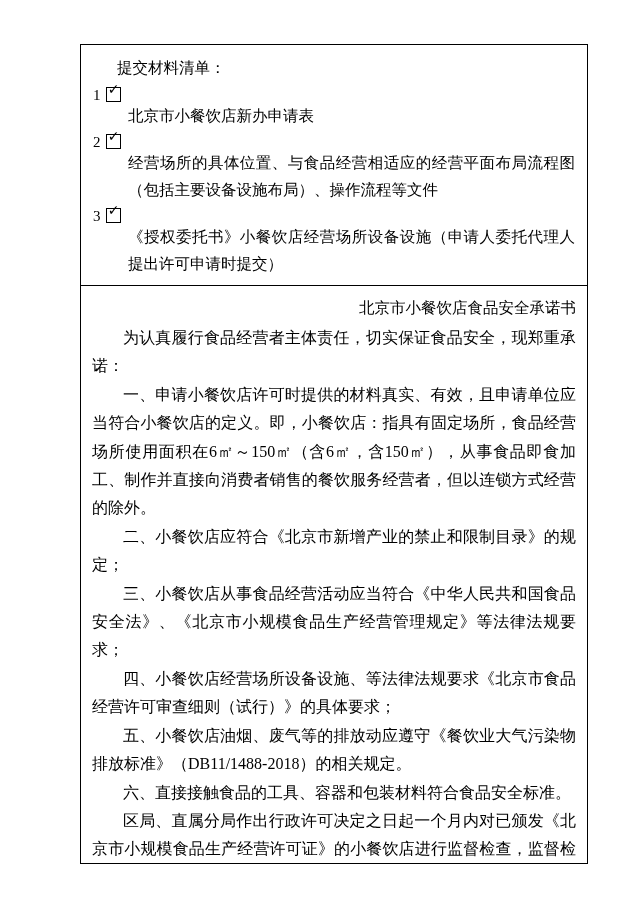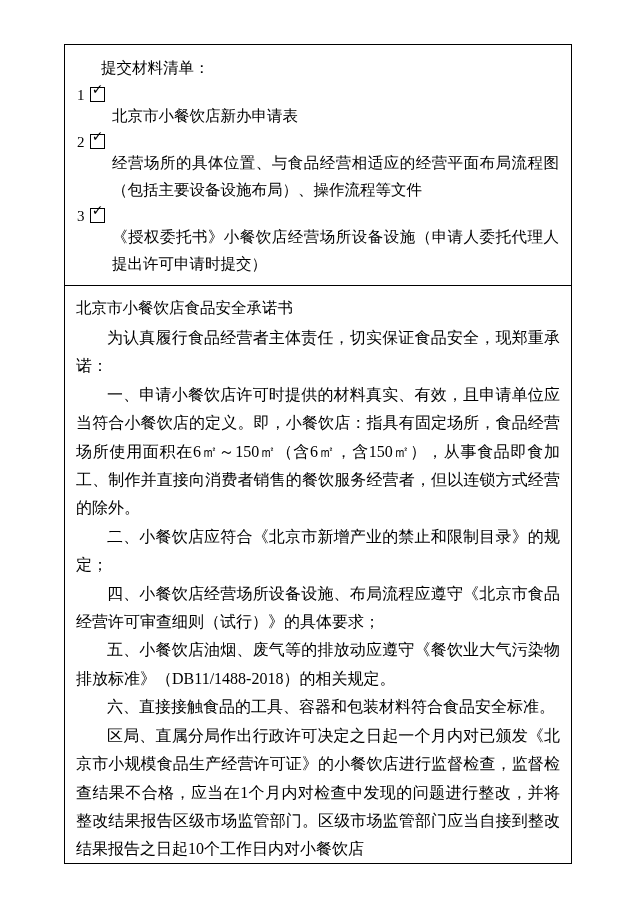--- a/index.html
+++ b/index.html
@@ -15,21 +15,21 @@
     -webkit-font-smoothing: antialiased;
   }
   .page {
     position: relative;
     width: 643px;
     height: 908px;
     box-sizing: border-box;
   }
   .doc-frame {
     position: absolute;
-    left: 64px;
+    left: 80px;
     top: 44px;
     width: 508px;
     height: 820px;
     border: 1px solid #000000;
     box-sizing: border-box;
     overflow: hidden;
   }
   .checklist {
     border-bottom: 1px solid #000000;
     padding: 10px 12px 8px 12px;
@@ -79,21 +79,21 @@
     flex: 1 1 auto;
     text-align: justify;
     text-justify: inter-ideograph;
     margin-top: 20px;
   }
   .body-sect {
     padding: 8px 11px 10px 11px;
     box-sizing: border-box;
   }
   .doc-title {
-    text-align: left;
+    text-align: right;
     font-size: 15.5px;
     line-height: 28px;
     margin-bottom: 2px;
   }
   .para {
     font-size: 16px;
     line-height: 28.4px;
     text-align: justify;
     text-justify: inter-ideograph;
     text-indent: 31px;
@@ -126,20 +126,21 @@
         <span class="check-box"></span>
         <span class="check-text">《授权委托书》小餐饮店经营场所设备设施（申请人委托代理人提出许可申请时提交）</span>
       </div>
     </div>
 
     <div class="body-sect">
       <div class="doc-title">北京市小餐饮店食品安全承诺书</div>
       <p class="para">为认真履行食品经营者主体责任，切实保证食品安全，现郑重承诺：</p>
       <p class="para">一、申请小餐饮店许可时提供的材料真实、有效，且申请单位应当符合小餐饮店的定义。即，小餐饮店：指具有固定场所，食品经营场所使用面积在6㎡～150㎡（含6㎡，含150㎡），从事食品即食加工、制作并直接向消费者销售的餐饮服务经营者，但以连锁方式经营的除外。</p>
       <p class="para">二、小餐饮店应符合《北京市新增产业的禁止和限制目录》的规定；</p>
-      <p class="para">四、小餐饮店经营场所设备设施、布局流程应遵守《北京市食品经营许可审查细则（试行）》的具体要求；</p>
+      <p class="para">三、小餐饮店从事食品经营活动应当符合《中华人民共和国食品安全法》、《北京市小规模食品生产经营管理规定》等法律法规要求；</p>
+      <p class="para">四、小餐饮店经营场所设备设施、等法律法规要求《北京市食品经营许可审查细则（试行）》的具体要求；</p>
       <p class="para">五、小餐饮店油烟、废气等的排放动应遵守《餐饮业大气污染物排放标准》（DB11/1488-2018）的相关规定。</p>
       <p class="para">六、直接接触食品的工具、容器和包装材料符合食品安全标准。</p>
       <p class="para">区局、直属分局作出行政许可决定之日起一个月内对已颁发《北京市小规模食品生产经营许可证》的小餐饮店进行监督检查，监督检查结果不合格，应当在1个月内对检查中发现的问题进行整改，并将整改结果报告区级市场监管部门。区级市场监管部门应当自接到整改结果报告之日起10个工作日内对小餐饮店</p>
     </div>
 
   </div>
 </div>
 
 </body></html>

